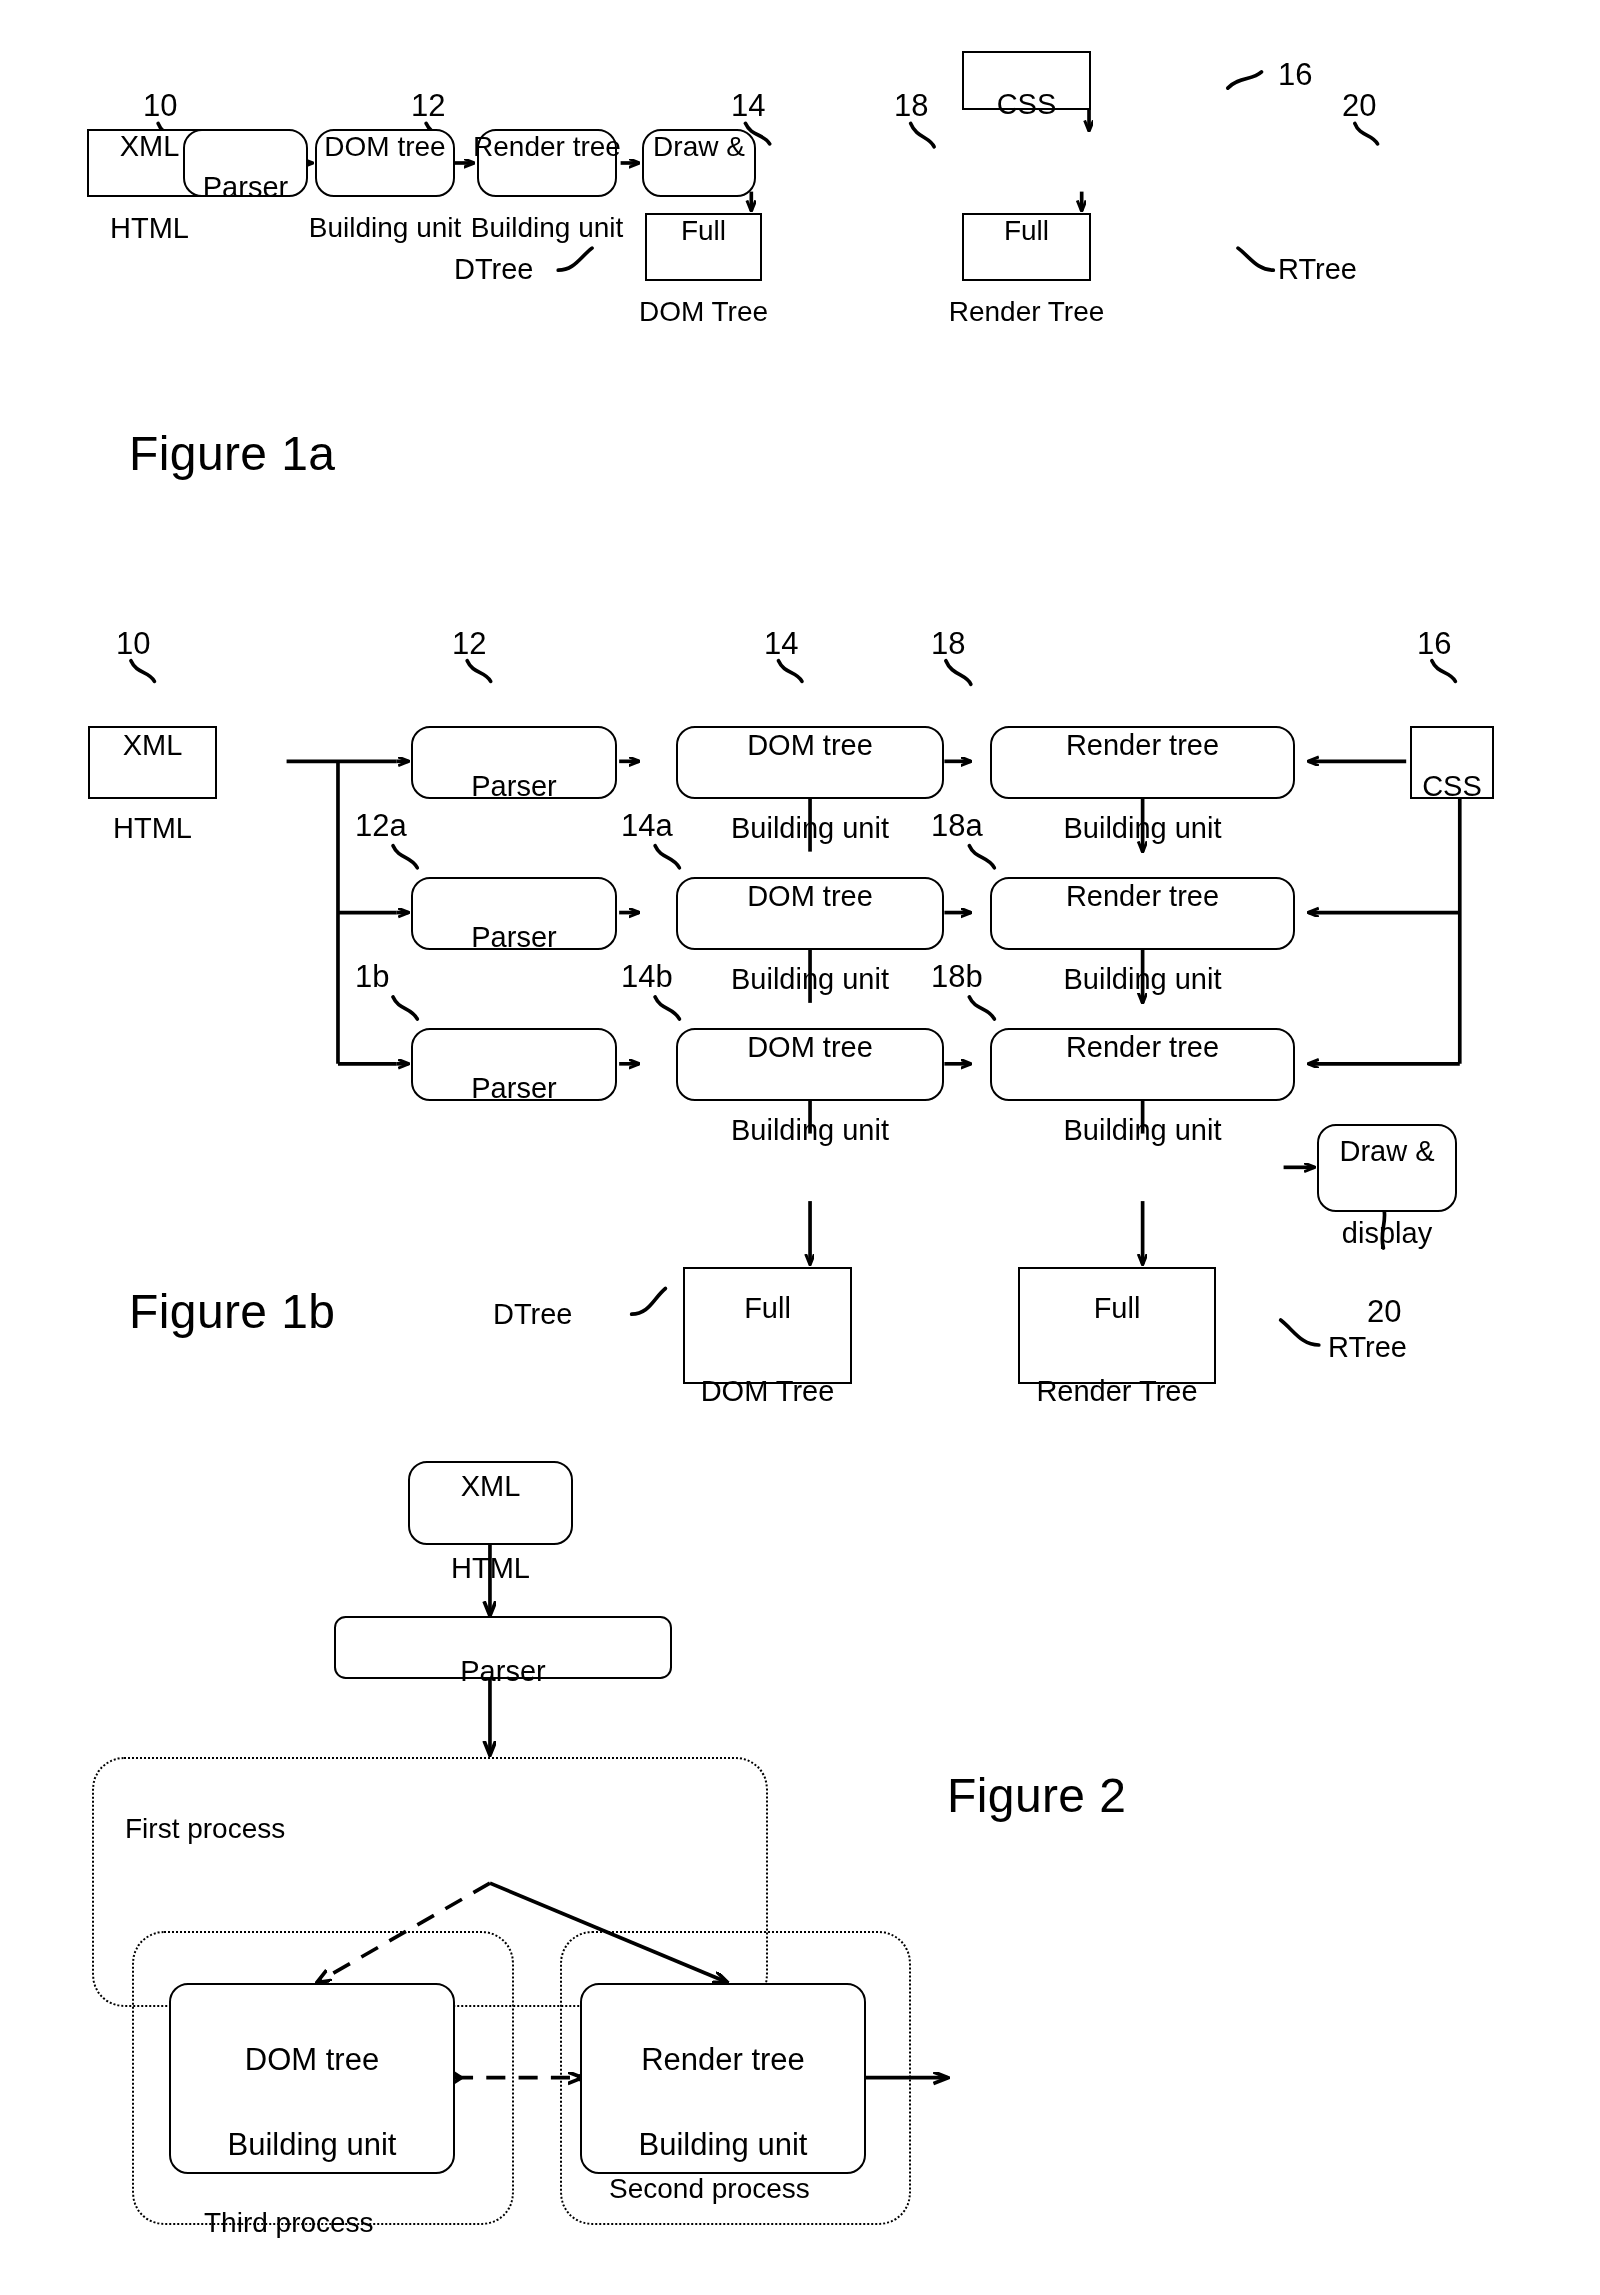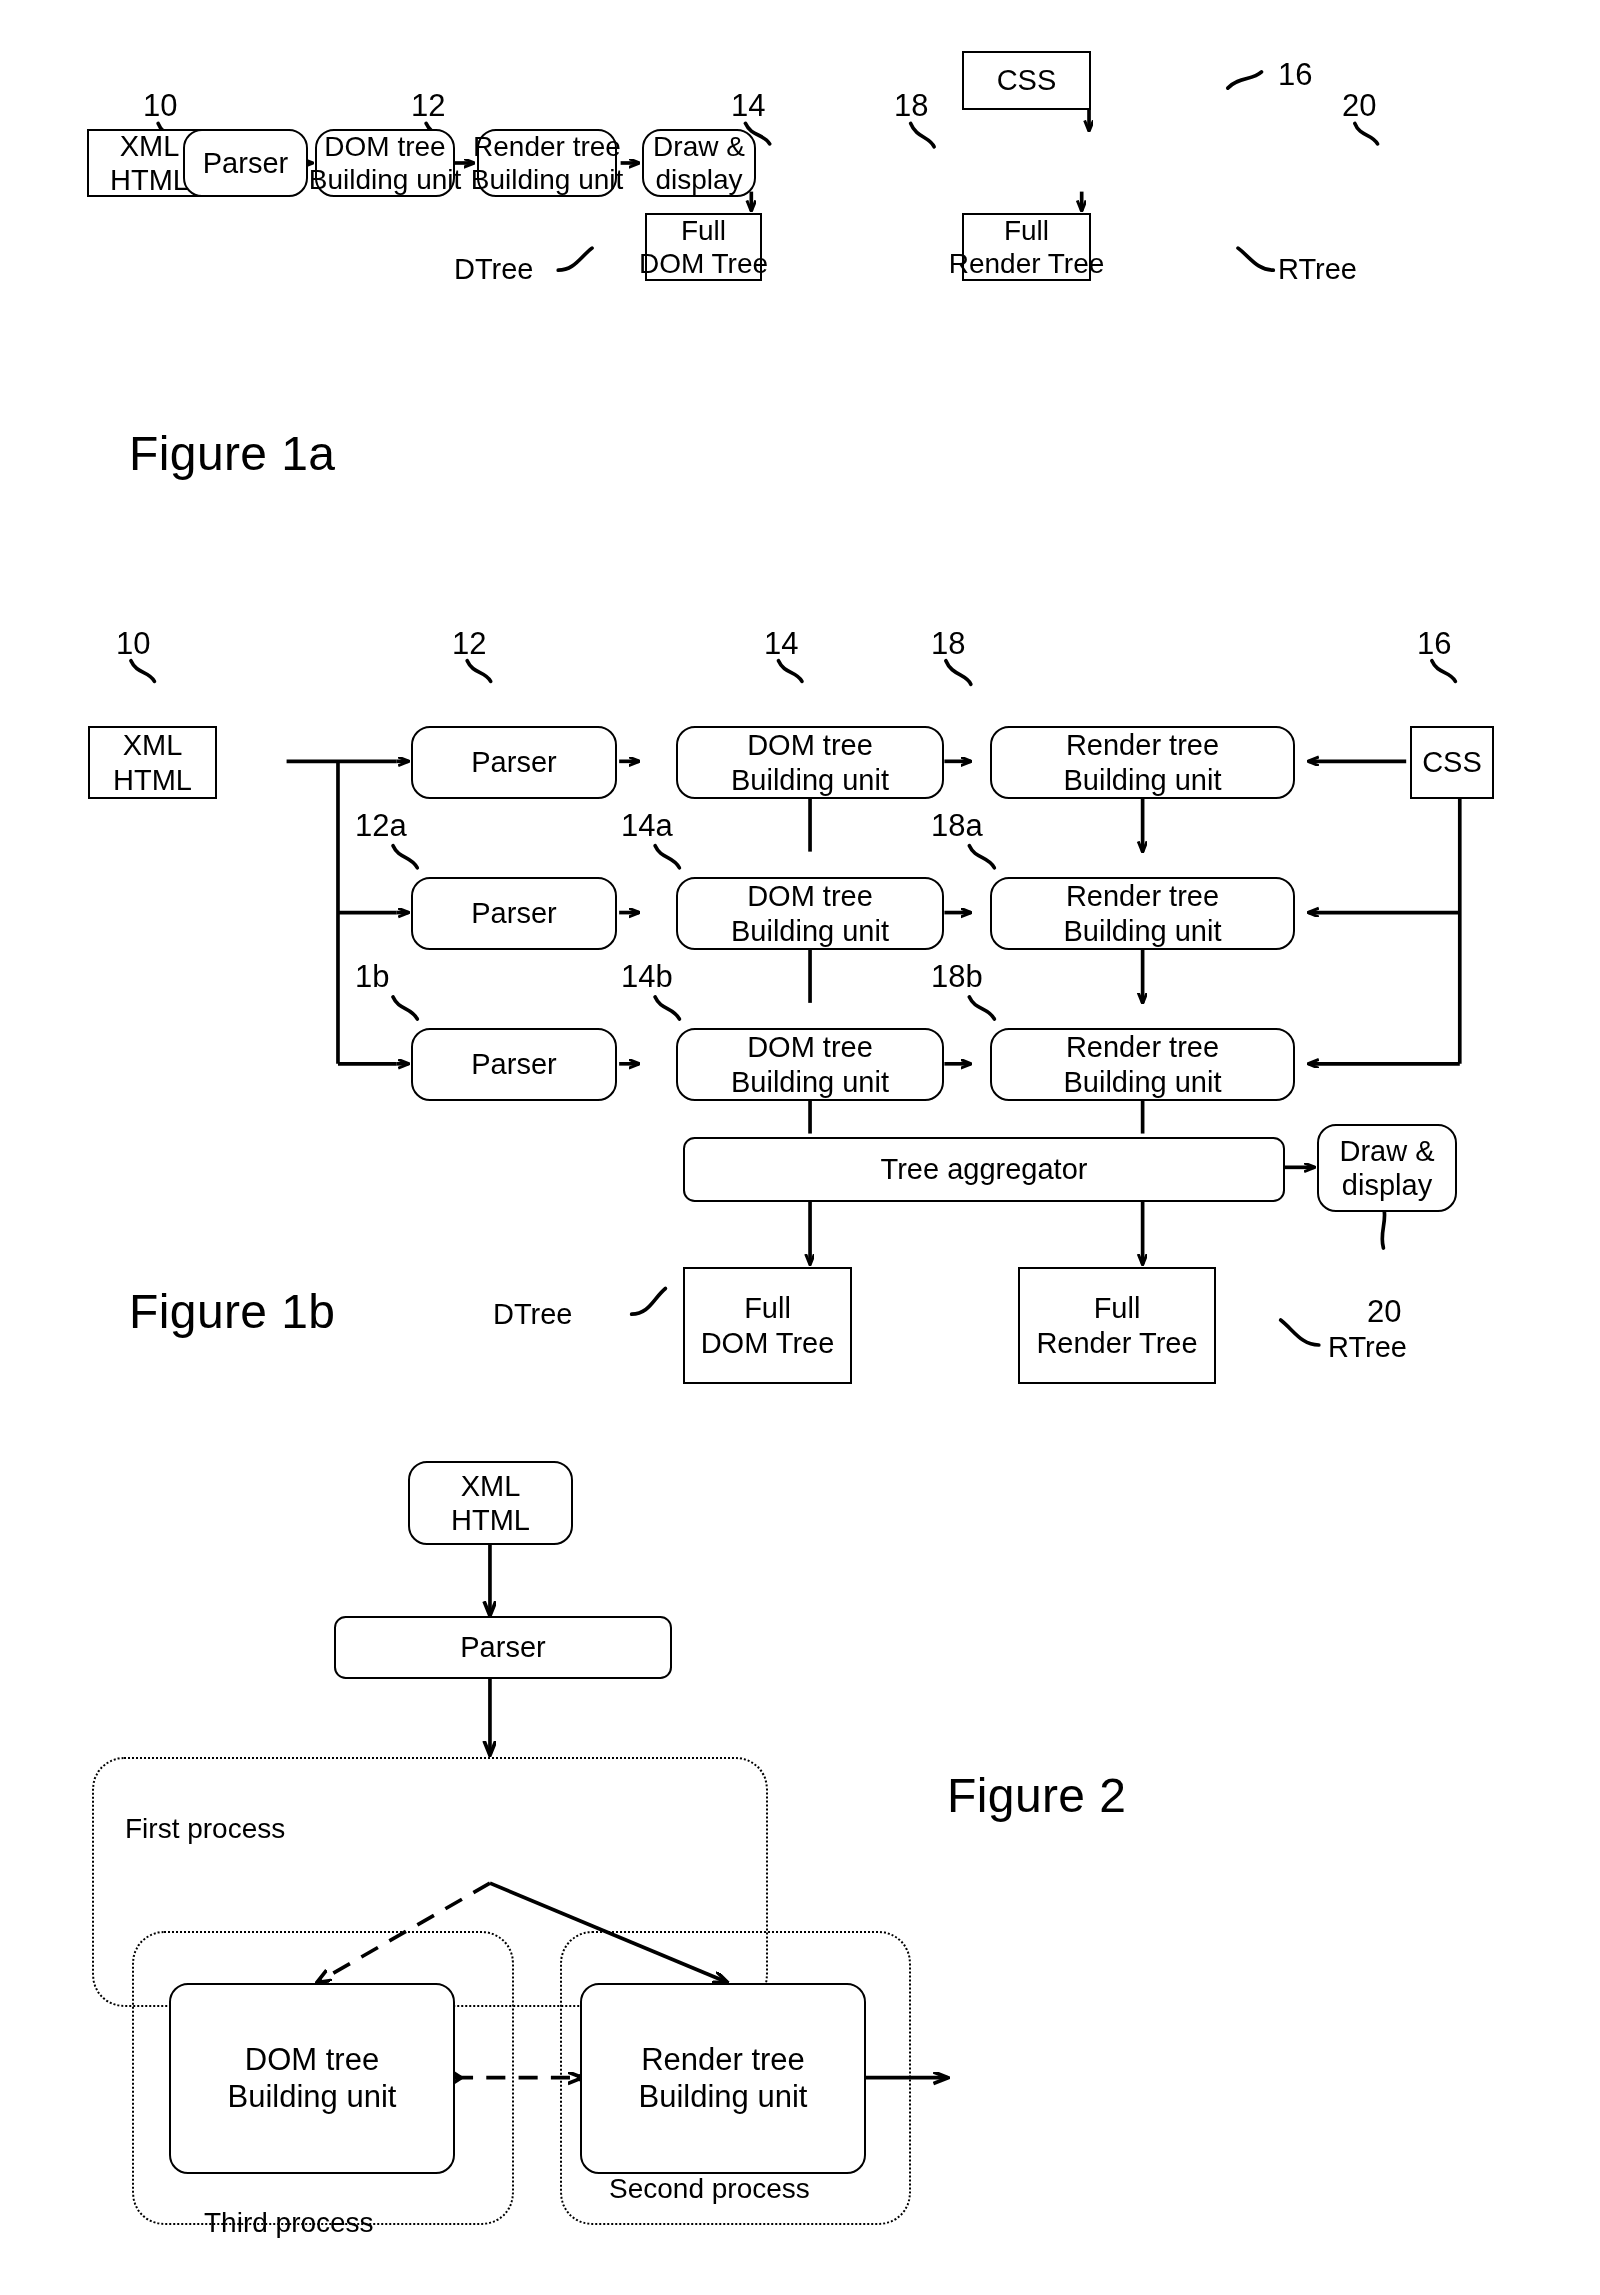--- a/index.html
+++ b/index.html
@@ -33,21 +33,21 @@
     align-items: center;
     justify-content: center;
     text-align: center;
     color: #000;
     line-height: 1.18;
     font-size: 29px;
   }
   .node.sharp { border-radius: 0; }
   .node.round { border-radius: 19px; }
   .node.round-sm { border-radius: 11.7px; }
-  .node .ln { display: block; white-space: nowrap; }
+  .node .ln { display: block; white-space: nowrap; margin-top: 48px; }
   .proc-box {
     position: absolute;
     box-sizing: border-box;
     border: 2.9px dotted #000;
     border-radius: 32px;
     background: transparent;
   }
   .txt {
     position: absolute;
     color: #000;
@@ -260,23 +260,20 @@
   </div>
   <div class="node round" style="left:990px; top:1028px; width:305px; height:73px;">
     <span class="ln">Render tree</span>
     <span class="ln">Building unit</span>
   </div>
 
   <div class="node sharp" style="left:1410px; top:726px; width:84px; height:73px;">
     <span class="ln">CSS</span>
   </div>
 
-  <div class="node round-sm" style="left:683px; top:1137px; width:602px; height:65px;">
-    <span class="ln">Tree aggregator</span>
-  </div>
 
   <div class="node round" style="left:1317px; top:1124px; width:140px; height:88px; font-size:29px;">
     <span class="ln">Draw &amp;</span>
     <span class="ln">display</span>
   </div>
 
   <div class="node sharp" style="left:683px; top:1267px; width:169px; height:117px;">
     <span class="ln">Full</span>
     <span class="ln">DOM Tree</span>
   </div>

